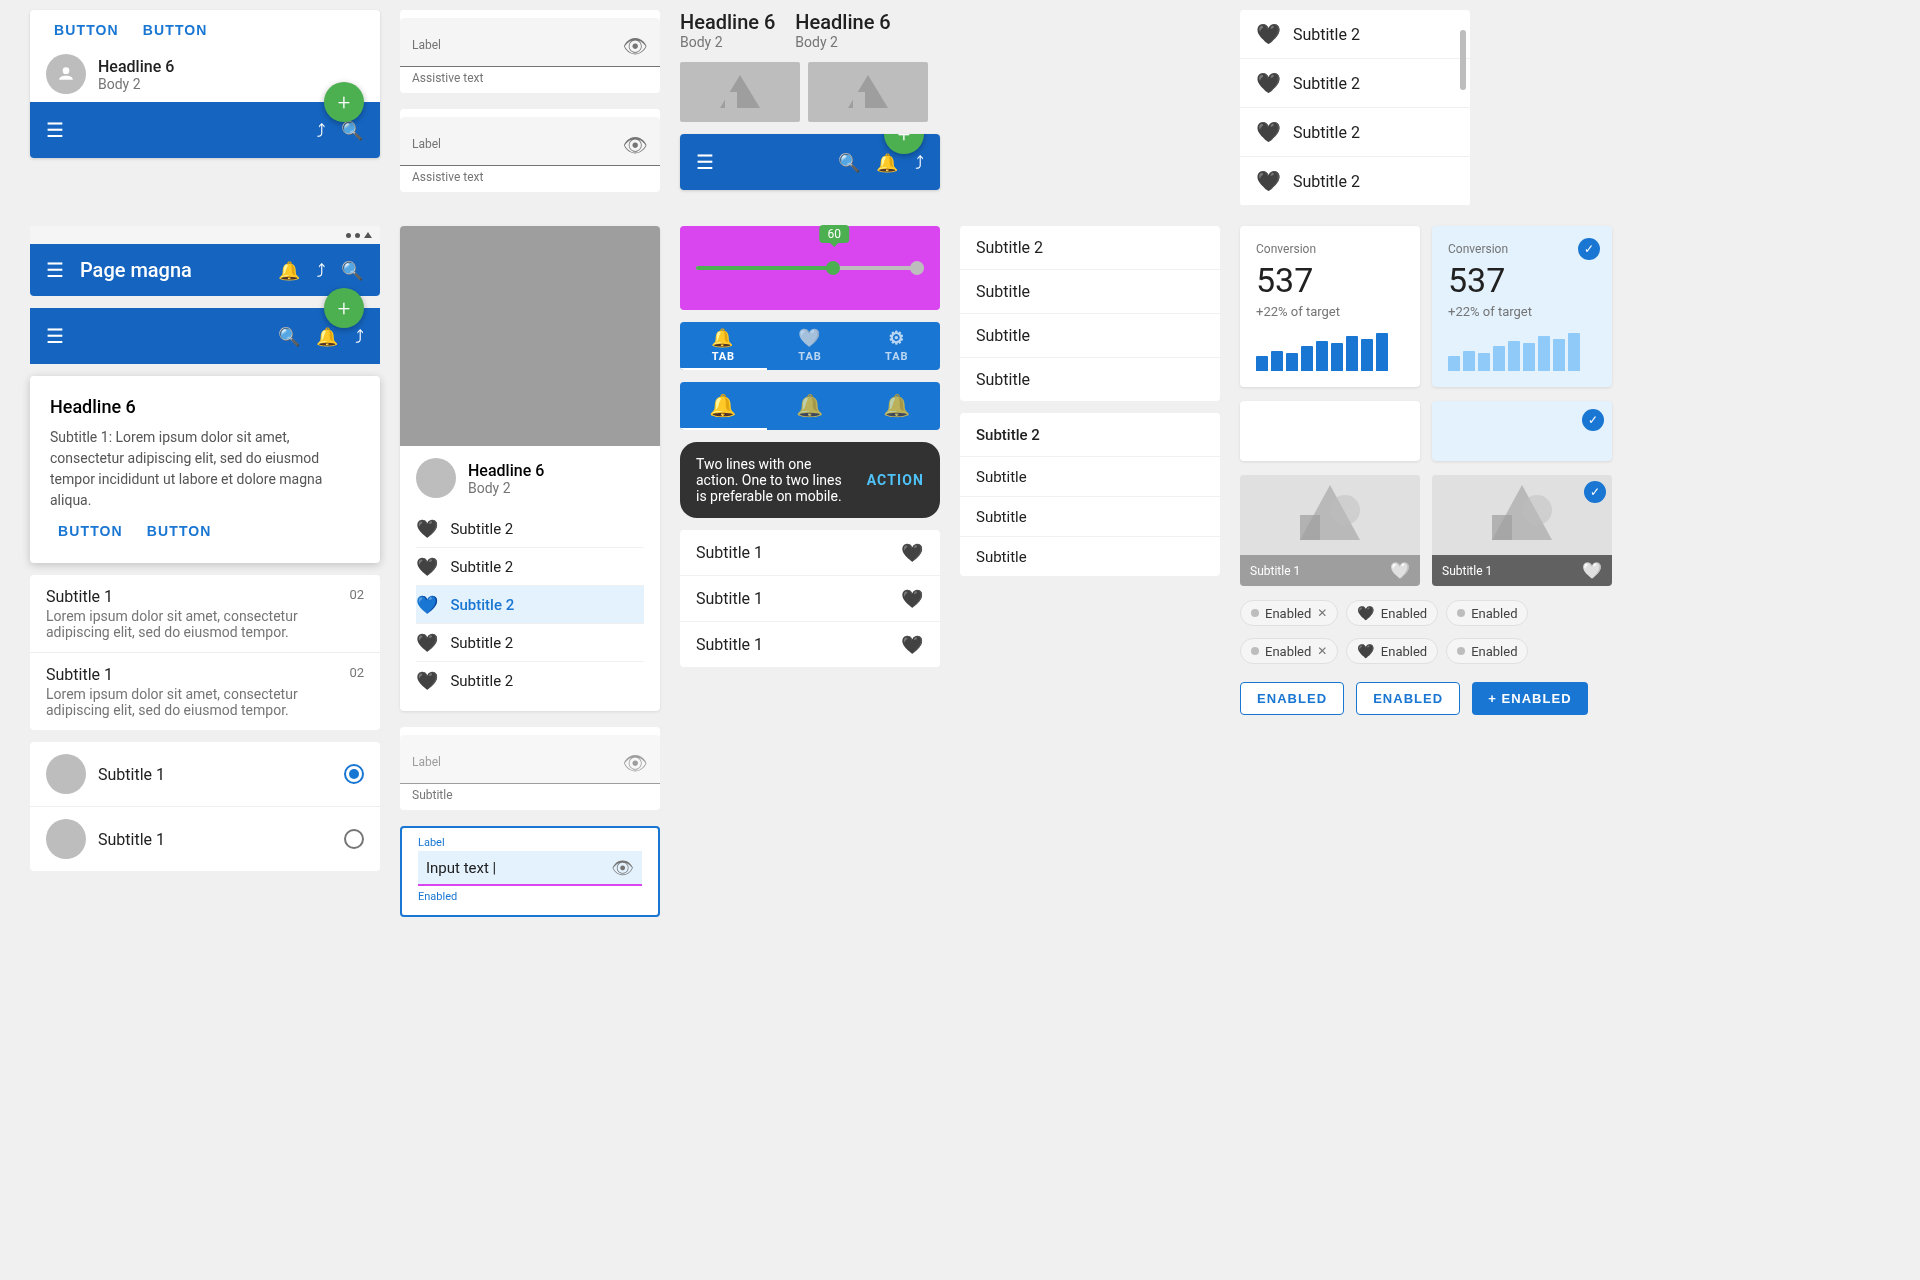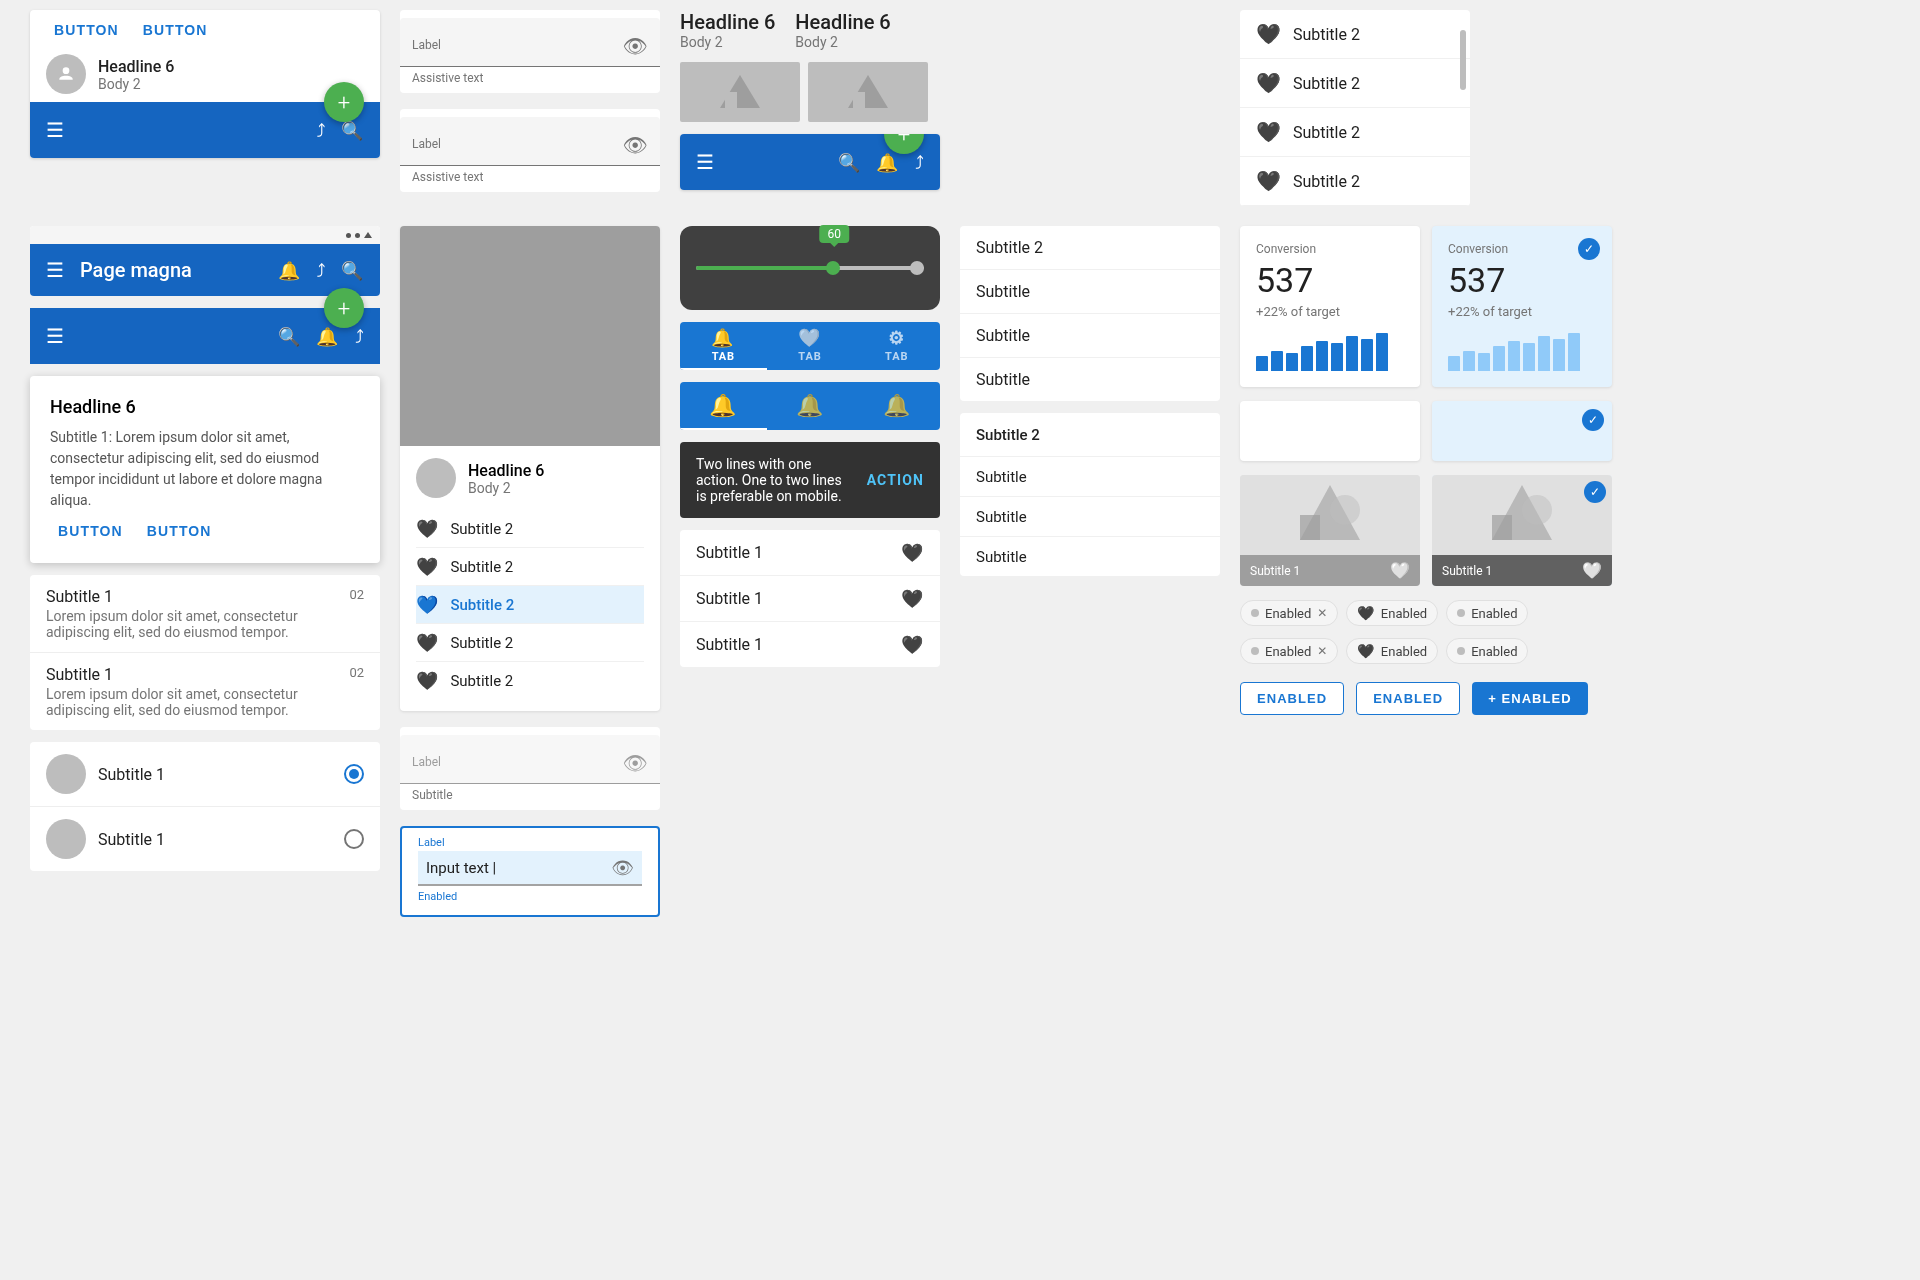--- a/index.html
+++ b/index.html
@@ -235,22 +235,22 @@
       padding: 12px 16px;
       border-bottom: 1px solid #f0f0f0;
       gap: 12px;
     }
     .subtitle-row:last-child { border-bottom: none; }
     .subtitle-text { flex: 1; font-size: 16px; color: #212121; }
     .subtitle-icon { font-size: 18px; color: #424242; cursor: pointer; }
 
     
     .slider-container {
-      background: #404040;
-      border-radius: 12px;
+      background: #d946ef;
+      border-radius: 4px;
       padding: 20px 16px;
     }
     .slider-track {
       position: relative;
       height: 4px;
       background: #bdbdbd;
       border-radius: 2px;
       margin: 20px 0;
     }
     .slider-fill {
@@ -643,21 +643,21 @@
             <span class="textfield-label">Label</span>
           </div>
           <span class="textfield-icon">👁</span>
         </div>
         <div class="textfield-helper">Subtitle</div>
       </div>
 
       <div style="background:white;border-radius:4px;padding:8px 4px;border:2px solid #1976D2;">
         <div style="padding: 0 12px;">
           <span style="font-size:11px;color:#1976D2;display:block;margin-bottom:2px;">Label</span>
-          <div style="display:flex;align-items:center;border-bottom:2px solid #a3a3a3;padding-bottom:6px;background:#e3f2fd;padding:6px 8px;gap:8px;">
+          <div style="display:flex;align-items:center;border-bottom:2px solid #d946ef;padding-bottom:6px;background:#e3f2fd;padding:6px 8px;gap:8px;">
             <span style="flex:1;font-size:15px;color:#212121;">Input text |</span>
             <span style="color:#757575;font-size:18px;">👁</span>
           </div>
         </div>
         <div style="padding:4px 12px;font-size:11px;color:#1976D2;">Enabled</div>
       </div>
     </div>
 
     <div class="section-col3">
 
@@ -695,21 +695,21 @@
           </div>
           <div class="icon-tab">
             <span>🔔</span>
           </div>
           <div class="icon-tab">
             <span>🔔</span>
           </div>
         </div>
       </div>
 
-      <div class="snackbar" style="margin-bottom:12px;">
+      <div class="snackbar" style="margin-bottom:12px;border-radius:17px;">
         <span>Two lines with one action. One to two lines is preferable on mobile.</span>
         <span class="snackbar-action">ACTION</span>
       </div>
 
       <div class="subtitle-list">
         <div class="subtitle-row">
           <span class="subtitle-text">Subtitle 1</span>
           <span class="subtitle-icon">🖤</span>
         </div>
         <div class="subtitle-row">

